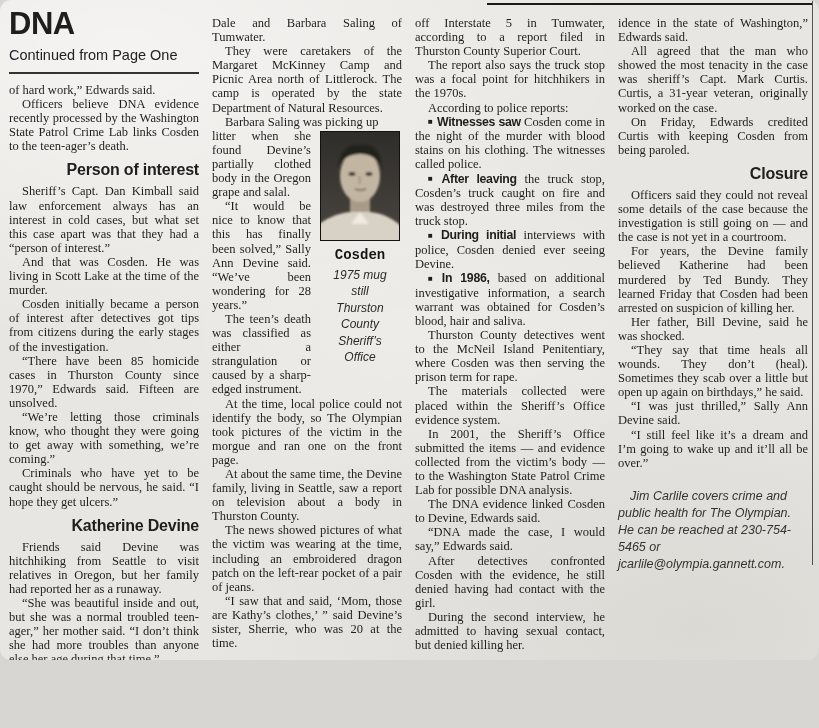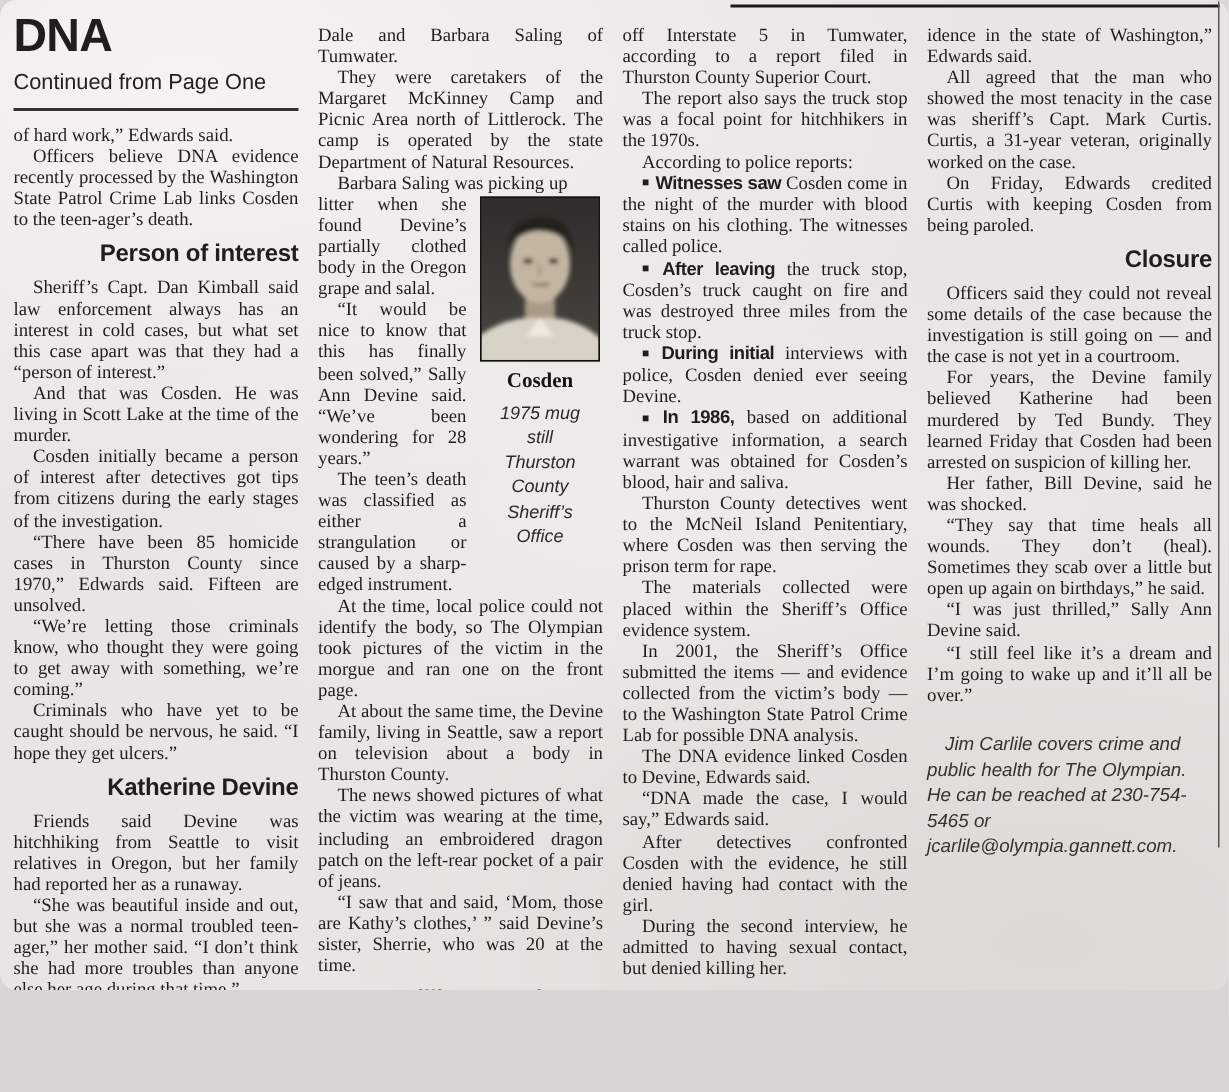--- a/index.html
+++ b/index.html
@@ -24,21 +24,21 @@
   .headline{font-family:"Liberation Sans",sans-serif;font-size:31px;font-weight:700;letter-spacing:-0.5px;margin:2px 0 0;line-height:1;}
   .cont{font-family:"Liberation Sans",sans-serif;font-size:14.5px;margin-top:8px;color:#232220;}
   .para{margin:0;font-size:12.5px;line-height:14.1px;text-align:justify;}
   .para.indent{text-indent:13px;}
   .subhead{font-family:"Liberation Sans",sans-serif;font-size:16px;font-weight:700;text-align:right;margin:8px 0 5px;letter-spacing:-0.2px;}
   .bullet-sq{font-family:"Liberation Sans",sans-serif;font-size:8px;vertical-align:1.5px;margin-right:4px;}
   .lead{font-family:"Liberation Sans",sans-serif;font-weight:700;font-size:12.3px;letter-spacing:-0.3px;}
   .photo-float{float:right;width:84px;margin:2px 0 4px 7px;}
   .photo-frame{width:78px;height:108px;border:1px solid #14120f;margin:0 auto;background:#3c3a37;overflow:hidden;}
   .photo-frame svg{display:block;}
-  .photo-name{font-family:Liberation Serif, serif;font-weight:700;font-size:14px;text-align:center;margin-top:6px;color:#161513;}
+  .photo-name{font-family:Liberation Mono, monospace;font-weight:700;font-size:14px;text-align:center;margin-top:6px;color:#161513;}
   .photo-credit{font-family:"Liberation Sans",sans-serif;font-style:italic;font-size:12px;line-height:16.5px;text-align:center;margin-top:4px;color:#2b2a27;}
   .tagline{font-family:"Liberation Sans",sans-serif;font-style:italic;font-size:12.5px;line-height:17px;color:#35332e;margin:18px 0 0;text-indent:12px;text-align:left;}
 </style>
 </head>
 <body>
 
 <div class="page">
   <div class="rule-top"></div>
   <div class="rule-right"></div>
   <div class="cols">

